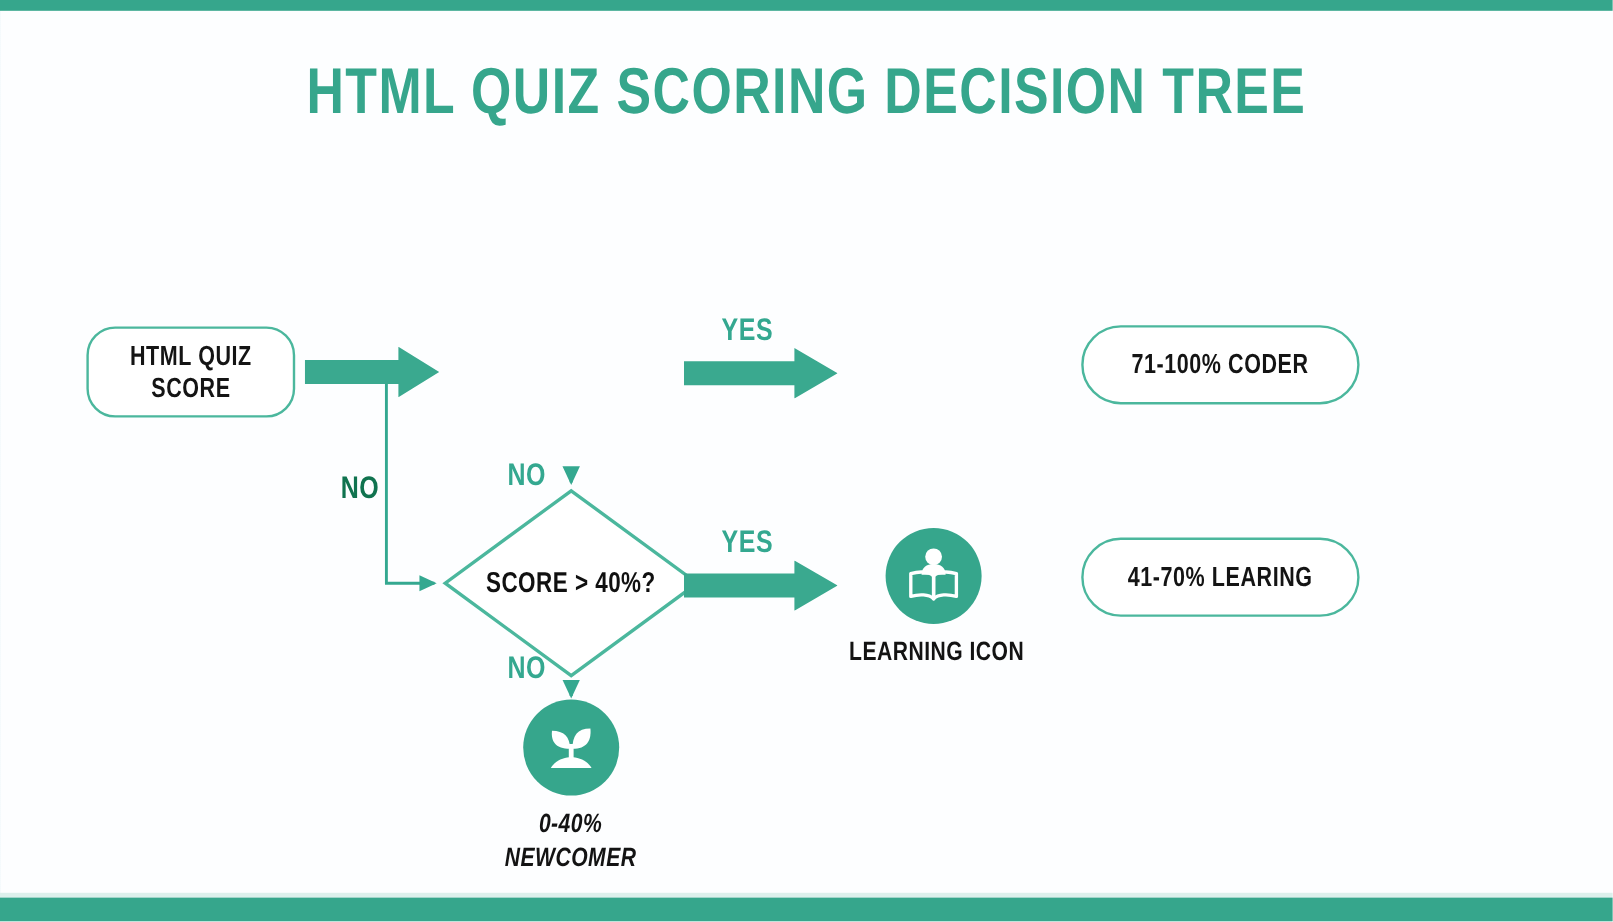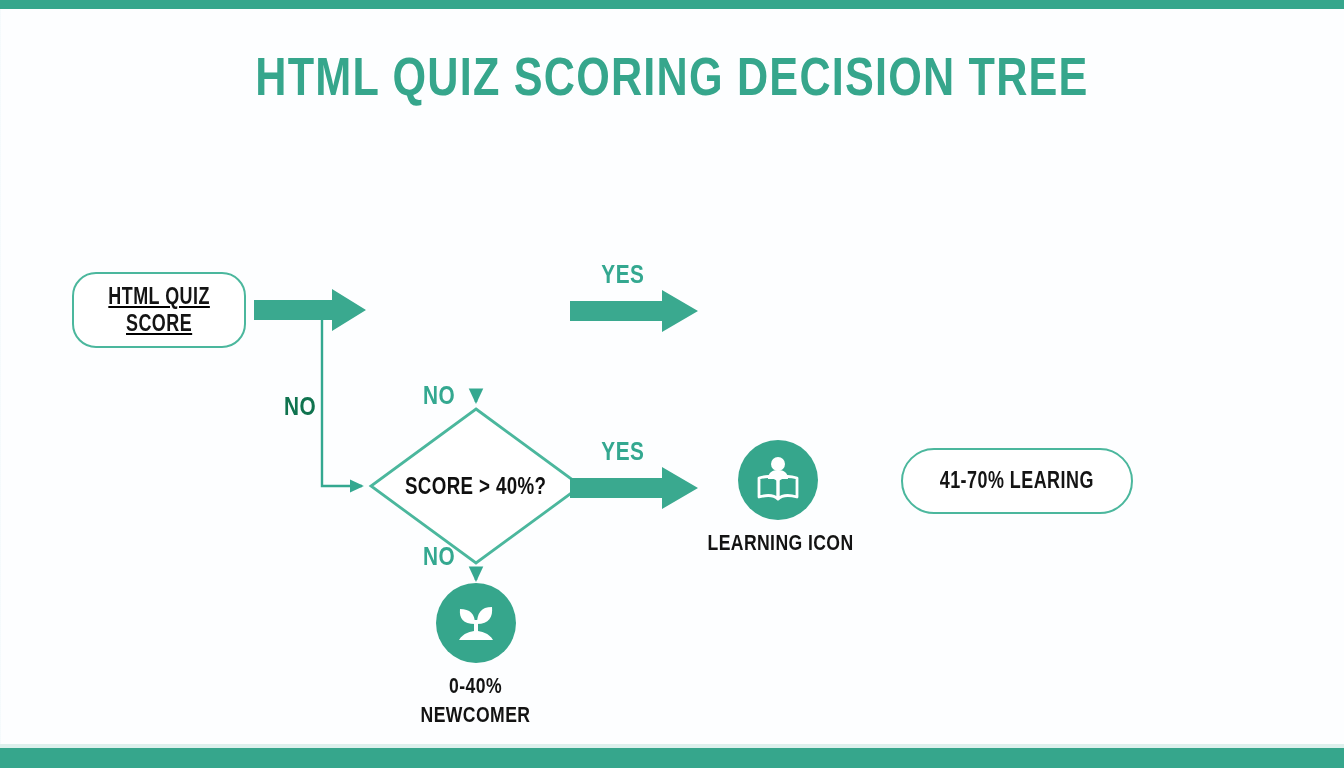--- a/index.html
+++ b/index.html
@@ -75,21 +75,21 @@
     align-items: center;
     justify-content: center;
     text-align: center;
   }
   .pill .cond {
     color: #141414;
     font-size: 23px;
     line-height: 1.18;
     letter-spacing: 0.6px;
   }
-  #start-node   { left: 72px;  top: 272px; width: 174px; height: 76px; border-radius: 24px; text-decoration: underline; }
+  #start-node   { left: 72px;  top: 272px; width: 174px; height: 76px; border-radius: 24px; }
   #result-coder { left: 901px; top: 271px; width: 232px; height: 66px; border-radius: 33px; }
   #result-learn { left: 901px; top: 448px; width: 232px; height: 66px; border-radius: 33px; }
 
   
   .diamond-wrap { position: absolute; }
   .diamond-wrap svg { display: block; overflow: visible; }
   .diamond-label {
     position: absolute;
     left: 0; top: 0;
     width: 100%; height: 100%;
@@ -153,21 +153,21 @@
     font-family: "Liberation Sans Narrow", "Liberation Sans", sans-serif;
     font-size: 22px;
     font-weight: bold;
     letter-spacing: 0.5px;
     line-height: 1.22;
     transform: scaleX(0.80);
     white-space: nowrap;
   }
   #icon-coder    { left: 690px; top: 263px; width: 175px; }
   #icon-learning { left: 690px; top: 440px; width: 175px; }
-  #icon-newcomer { left: 388px; top: 583px; width: 175px; }
+  #icon-newcomer { left: 388px; top: 583px; width: 175px; font-style: italic; }
 </style>
 </head>
 <body>
 
 <div id="canvas">
 
   <div class="bar-top"></div>
 
   <div class="title">HTML QUIZ SCORING DECISION TREE</div>
 
@@ -250,19 +250,22 @@
 
         <rect x="23" y="20" width="4" height="16" fill="#ffffff"></rect>
 
         <path d="M8,40 C12,33 20,31 25,31 C30,31 38,33 42,40 Z" fill="#ffffff"></path>
       </svg>
     </div>
     <div class="icon-caption">0-40%</div>
     <div class="icon-caption" style="margin-top:2px;">NEWCOMER</div>
   </div>
 
+  <div class="pill" id="result-coder">
+    <span class="cond">71-100% CODER</span>
+  </div>
   <div class="pill" id="result-learn">
     <span class="cond">41-70% LEARING</span>
   </div>
 
   <div class="bar-bottom-hairline"></div>
   <div class="bar-bottom"></div>
 </div>
 
 </body></html>

